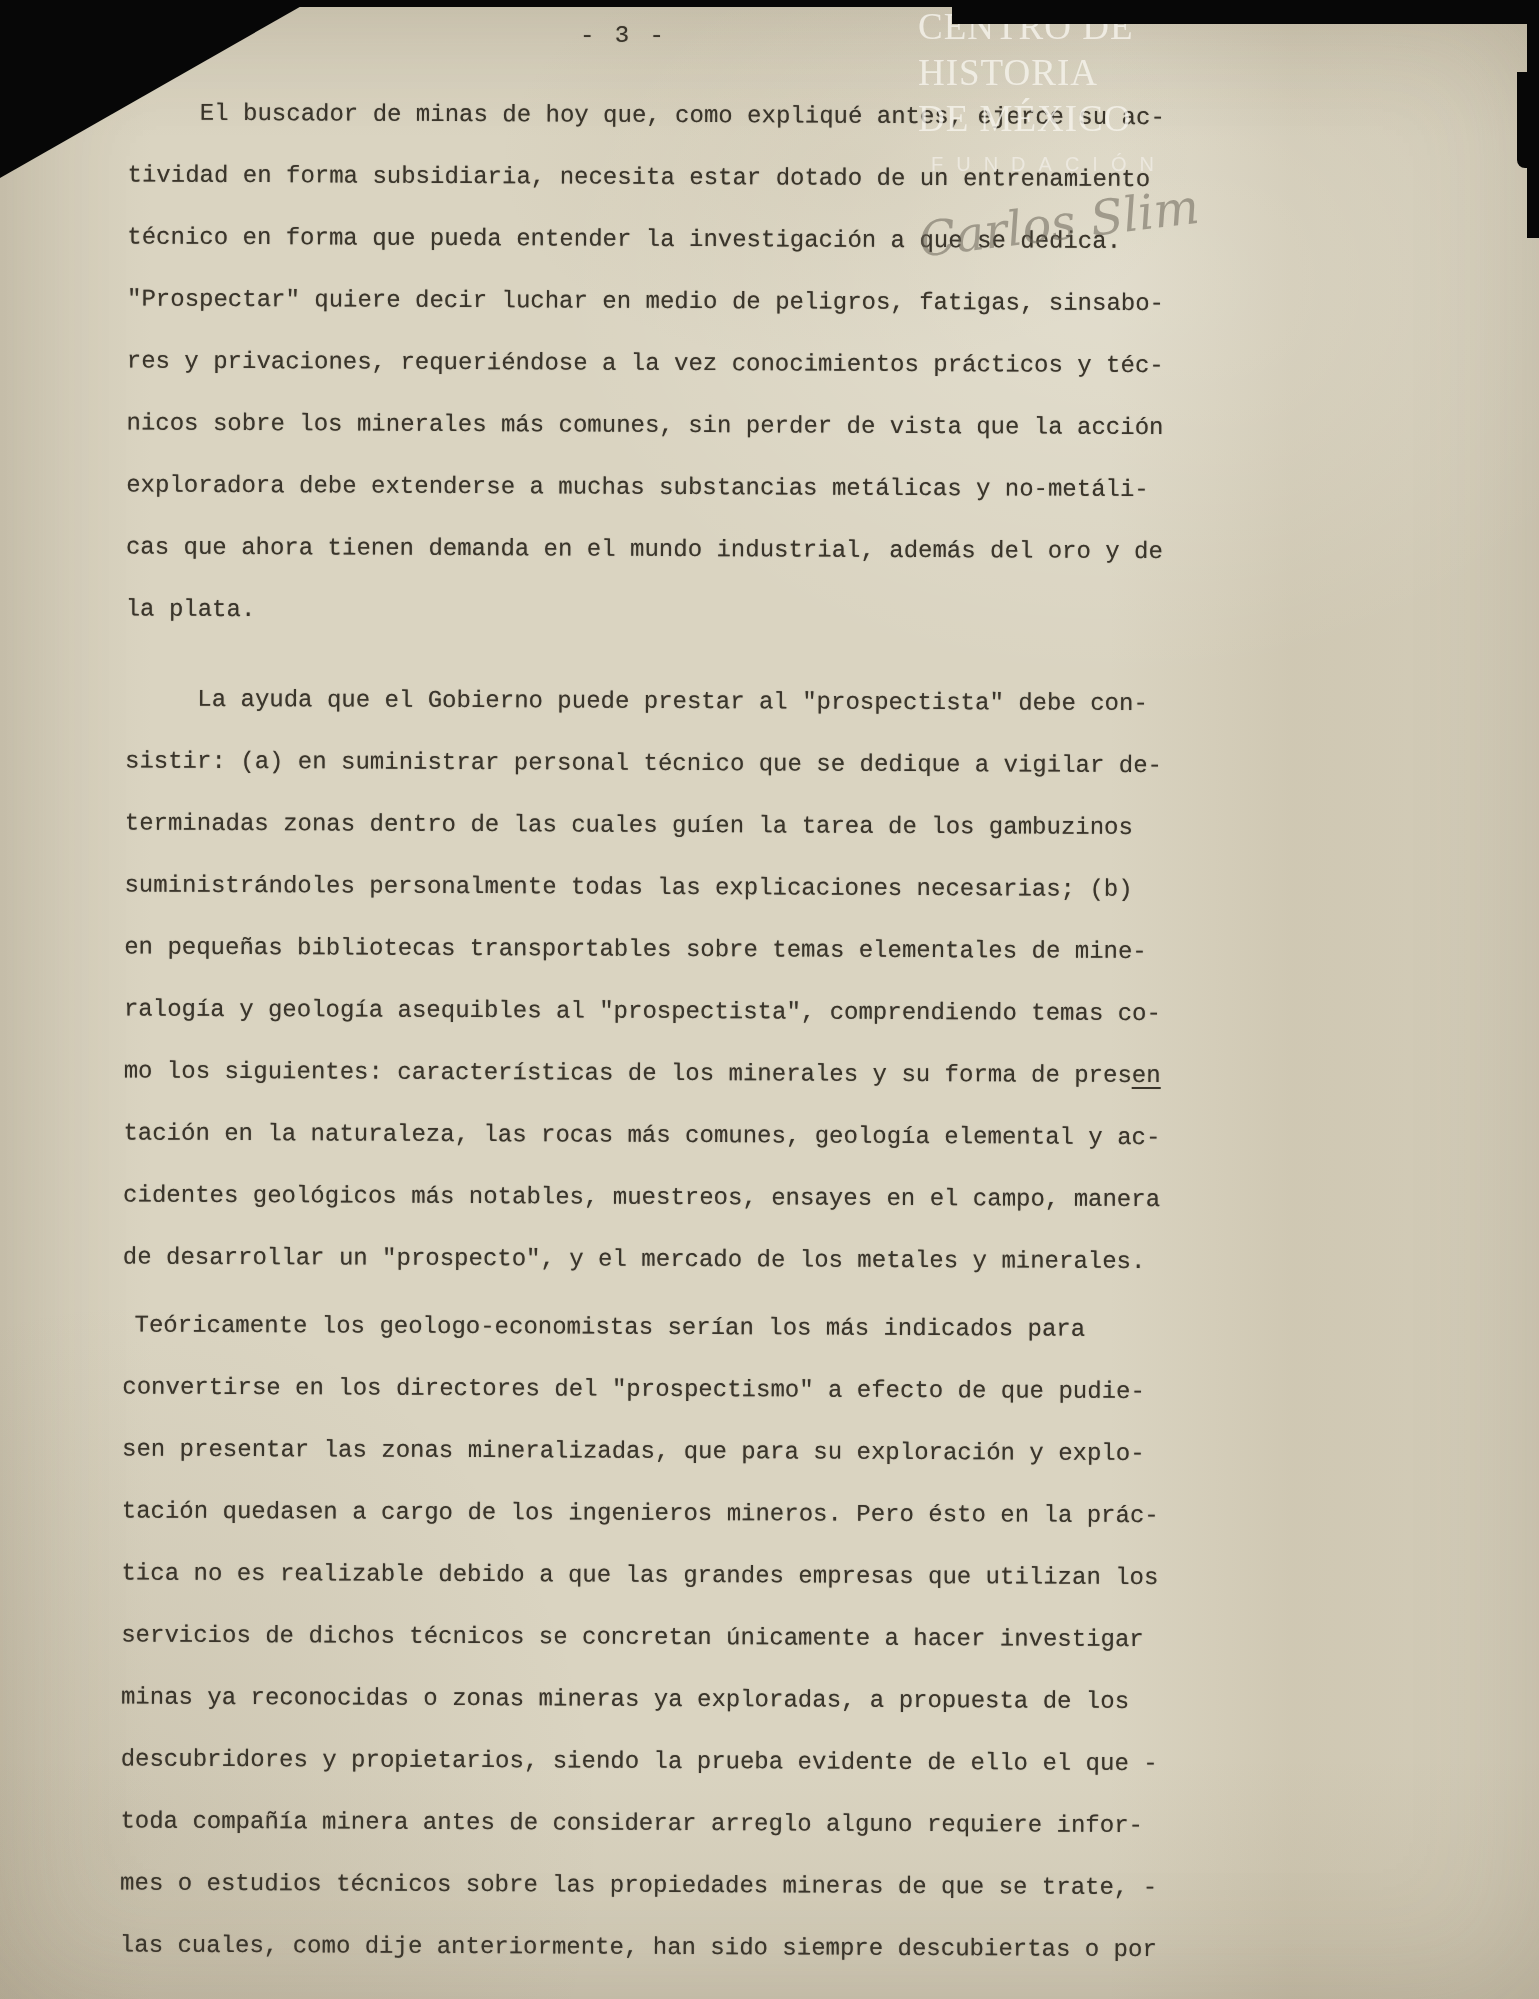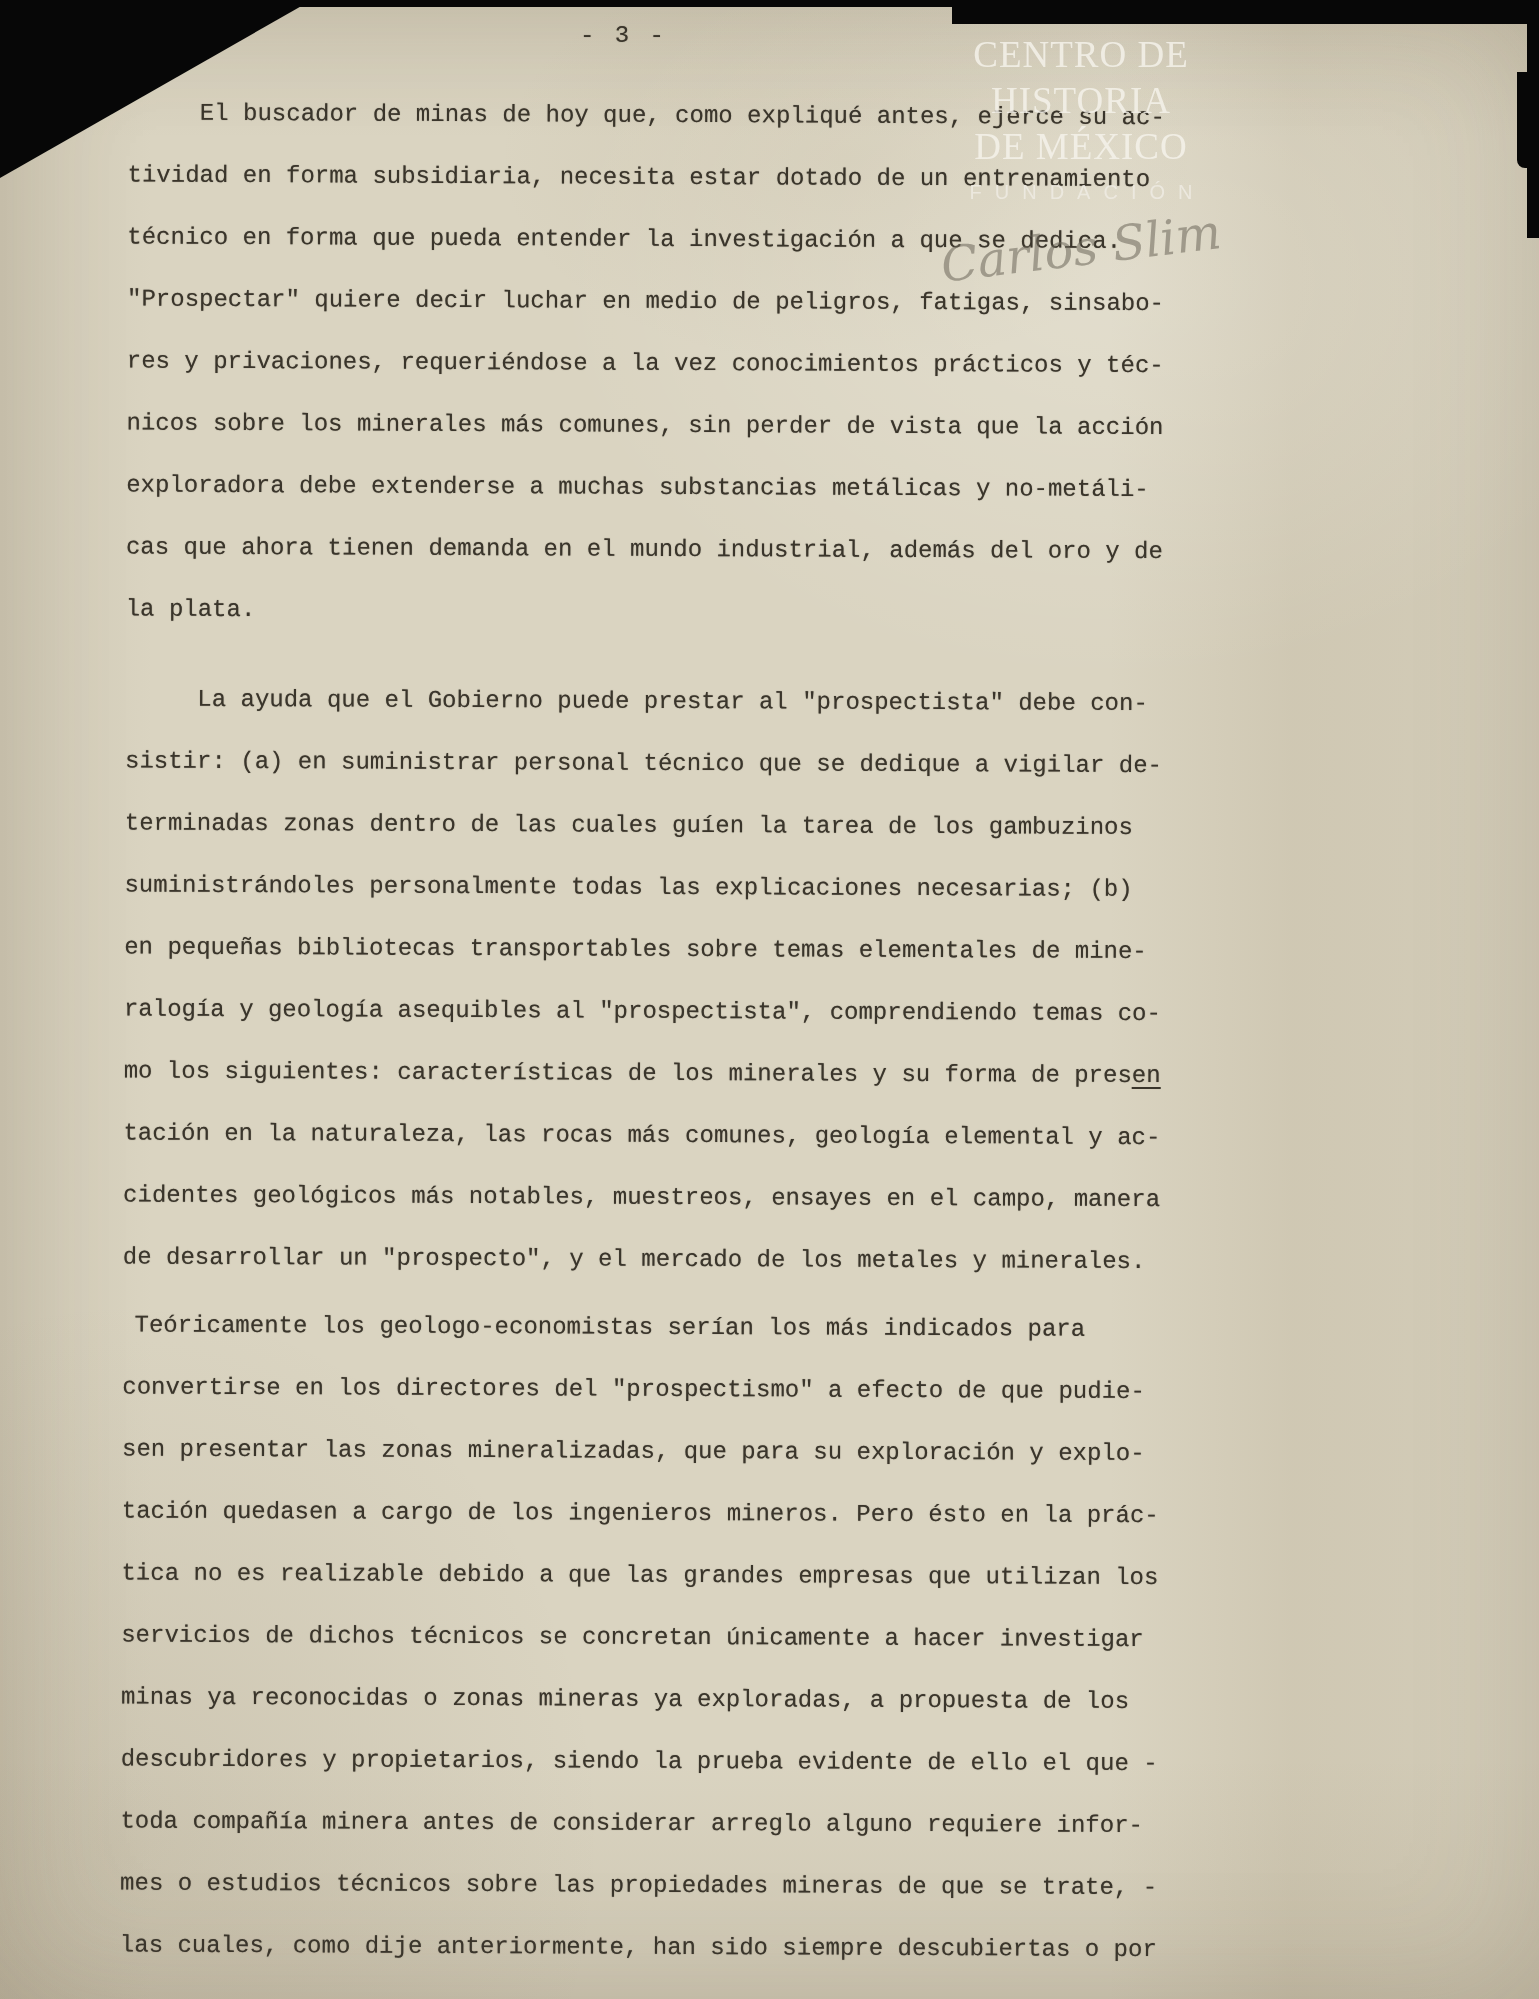--- a/index.html
+++ b/index.html
@@ -35,21 +35,21 @@
   .line u { text-underline-offset:5px; }
 
   .page-number {
     position:absolute; left:580px; top:22px;
     font-family:"Liberation Mono", monospace;
     font-size:24px; letter-spacing:3px; color:#3a352b;
     text-shadow:0 0 1px rgba(58,53,43,0.5);
   }
 
   
-  .watermark { position:absolute; left:918px; top:4px; width:326px; text-align:center; z-index:6; pointer-events:none;margin-top:28px; }
+  .watermark { position:absolute; left:918px; top:4px; width:326px; z-index:6; pointer-events:none; }
   .wm-line {
     font-family:"Liberation Serif", serif;
     font-size:37px; line-height:46px; letter-spacing:1px;
     color:rgba(245,243,236,0.82);
   }
   .wm-fundacion {
     font-family:"Liberation Sans", sans-serif;
     font-size:20px; line-height:44px; letter-spacing:13px; text-indent:13px;
     color:rgba(238,235,227,0.85); font-weight:400;
   }

